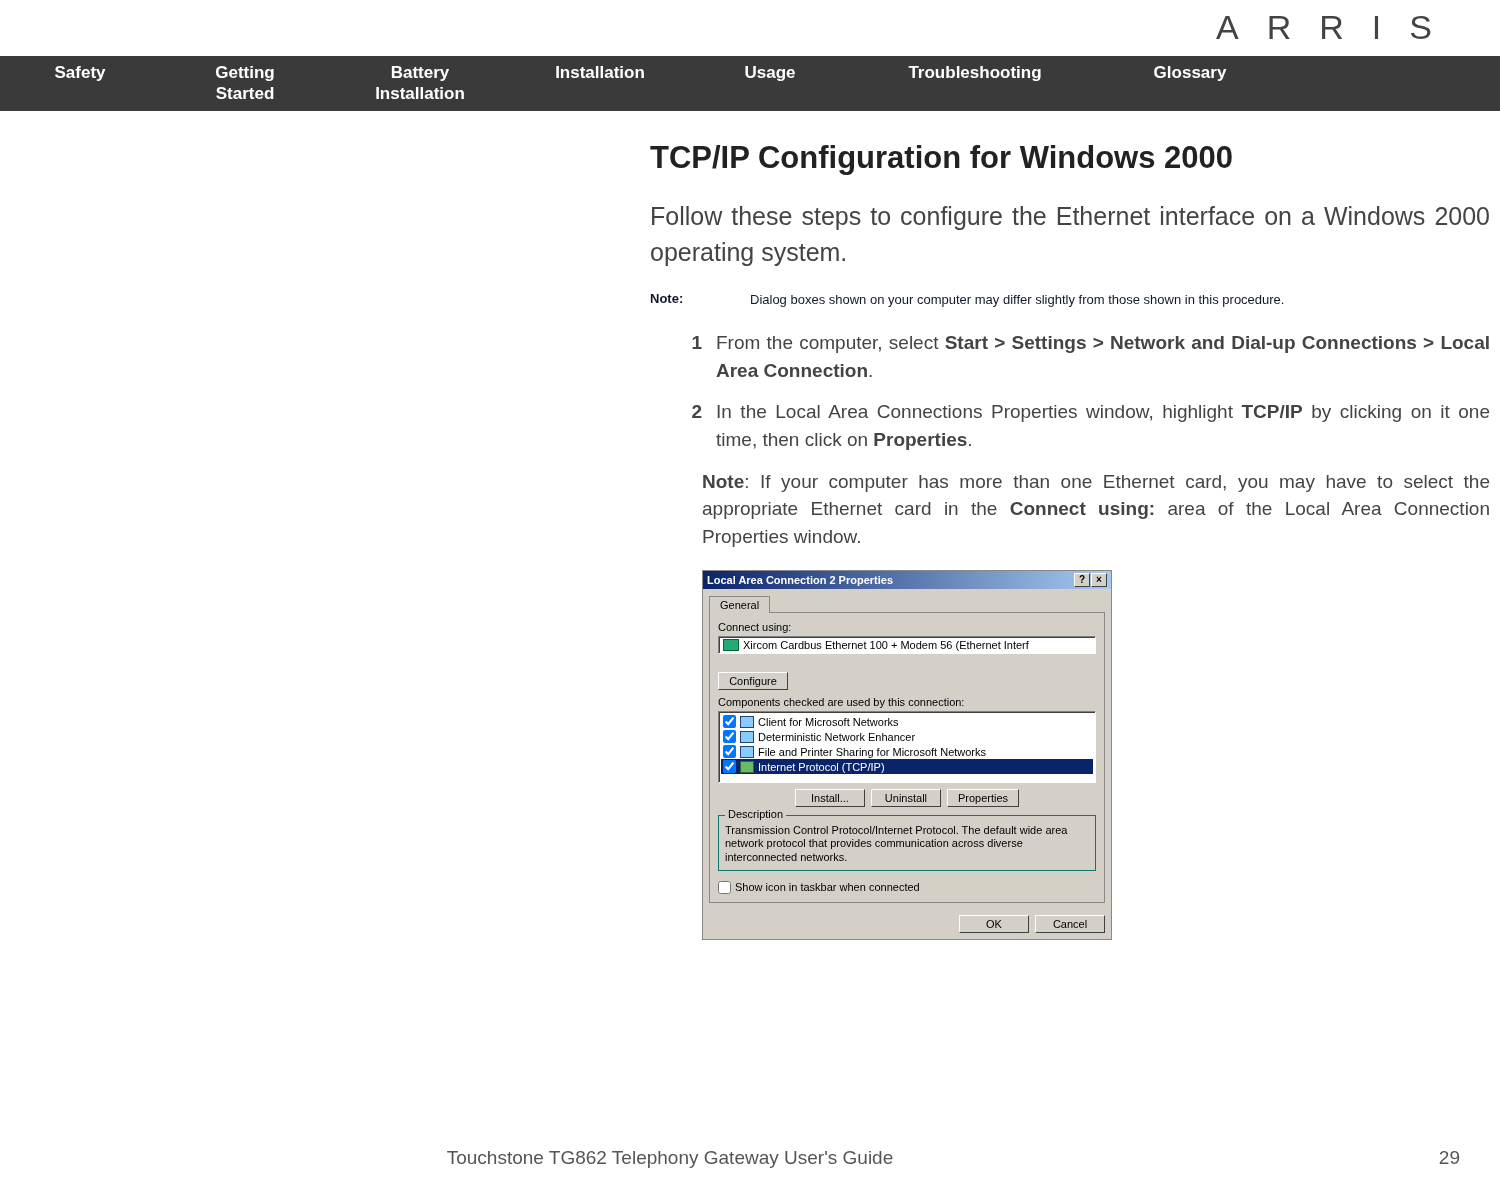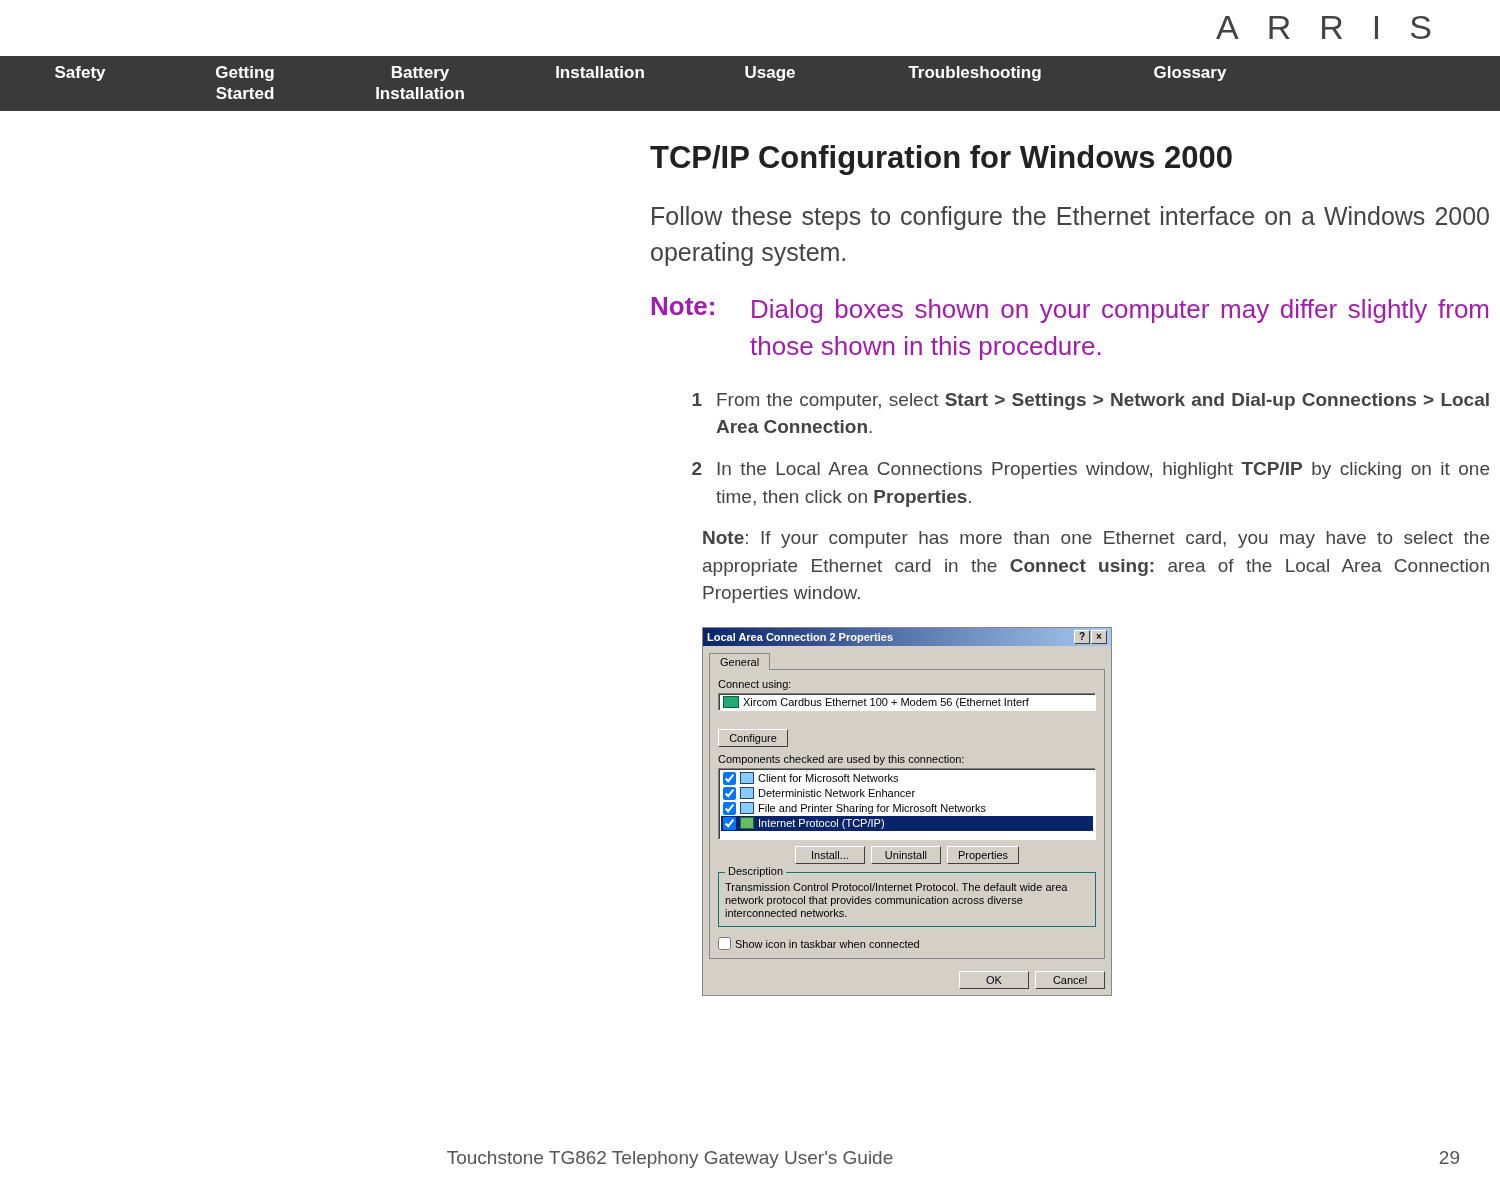--- a/index.html
+++ b/index.html
@@ -62,22 +62,22 @@
   }
   .intro {
     font-size: 25px;
     line-height: 1.45;
     color: #444;
     margin-bottom: 20px;
     text-align: justify;
   }
   .note-row {
     display: flex;
-    font-size: 26px;
-    color: #a21caf;
+    font-size: 13px;
+    color: #0f172a;
     margin-bottom: 20px;
     text-align: justify;
   }
   .note-label { font-weight: bold; width: 100px; flex-shrink: 0; }
   .note-body { flex: 1; line-height: 1.45; }
 
   .steps { margin-left: 30px; }
   .step {
     display: flex;
     font-size: 19px;

